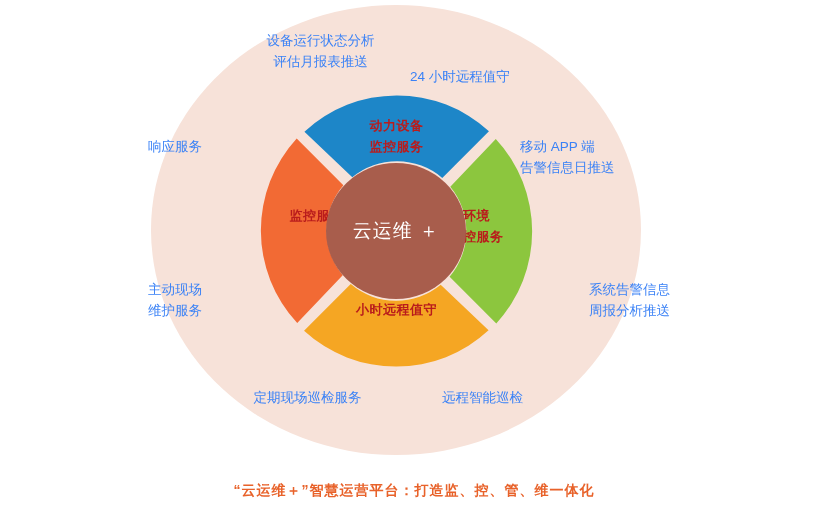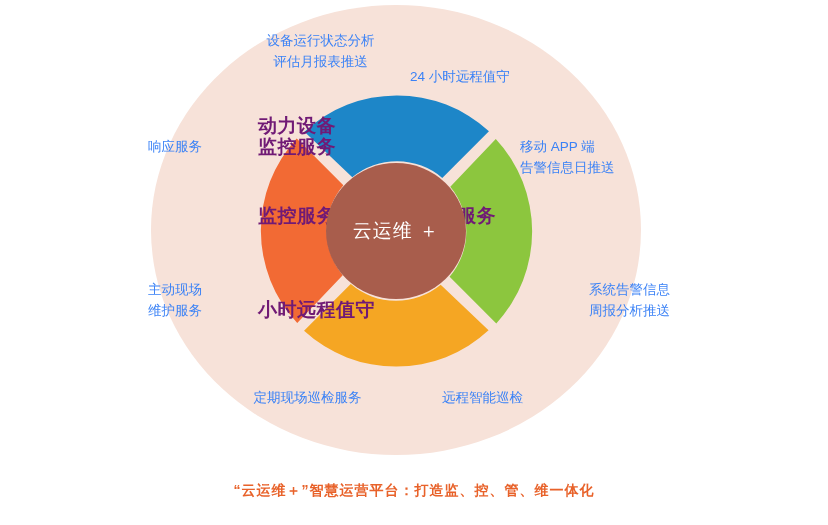--- a/index.html
+++ b/index.html
@@ -43,25 +43,25 @@
   }
   .donut svg {
     position: absolute;
     left: 0;
     top: 0;
   }
 
   
   .seg-label {
     position: absolute;
-    color: #701a75;
+    color: #b91c1c;
     font-weight: bold;
-    font-size: 19px;
+    font-size: 13px;
     line-height: 21px;
-    text-align: left;
+    text-align: center;
     letter-spacing: 0.5px;
     white-space: nowrap;
   }
   .seg-top   { left: 0;    top: 20px;  width: 277px; }
   .seg-right { left: 160px; top: 110px; width: 117px; }
   .seg-bottom{ left: 0;    top: 204px; width: 277px; }
   .seg-left  { left: 0;    top: 110px; width: 117px; }
 
   
   .hub {
@@ -153,20 +153,21 @@
                  Z" transform="rotate(315 138.5 136)"></path>
       </g>
     </svg>
 
     <div class="seg-label seg-top">
       <div>动力设备</div>
       <div>监控服务</div>
     </div>
 
     <div class="seg-label seg-right">
+      <div>环境</div>
       <div>监控服务</div>
     </div>
 
     <div class="seg-label seg-bottom">
       <div>小时远程值守</div>
     </div>
 
     <div class="seg-label seg-left">
       <div>监控服务</div>
     </div>

